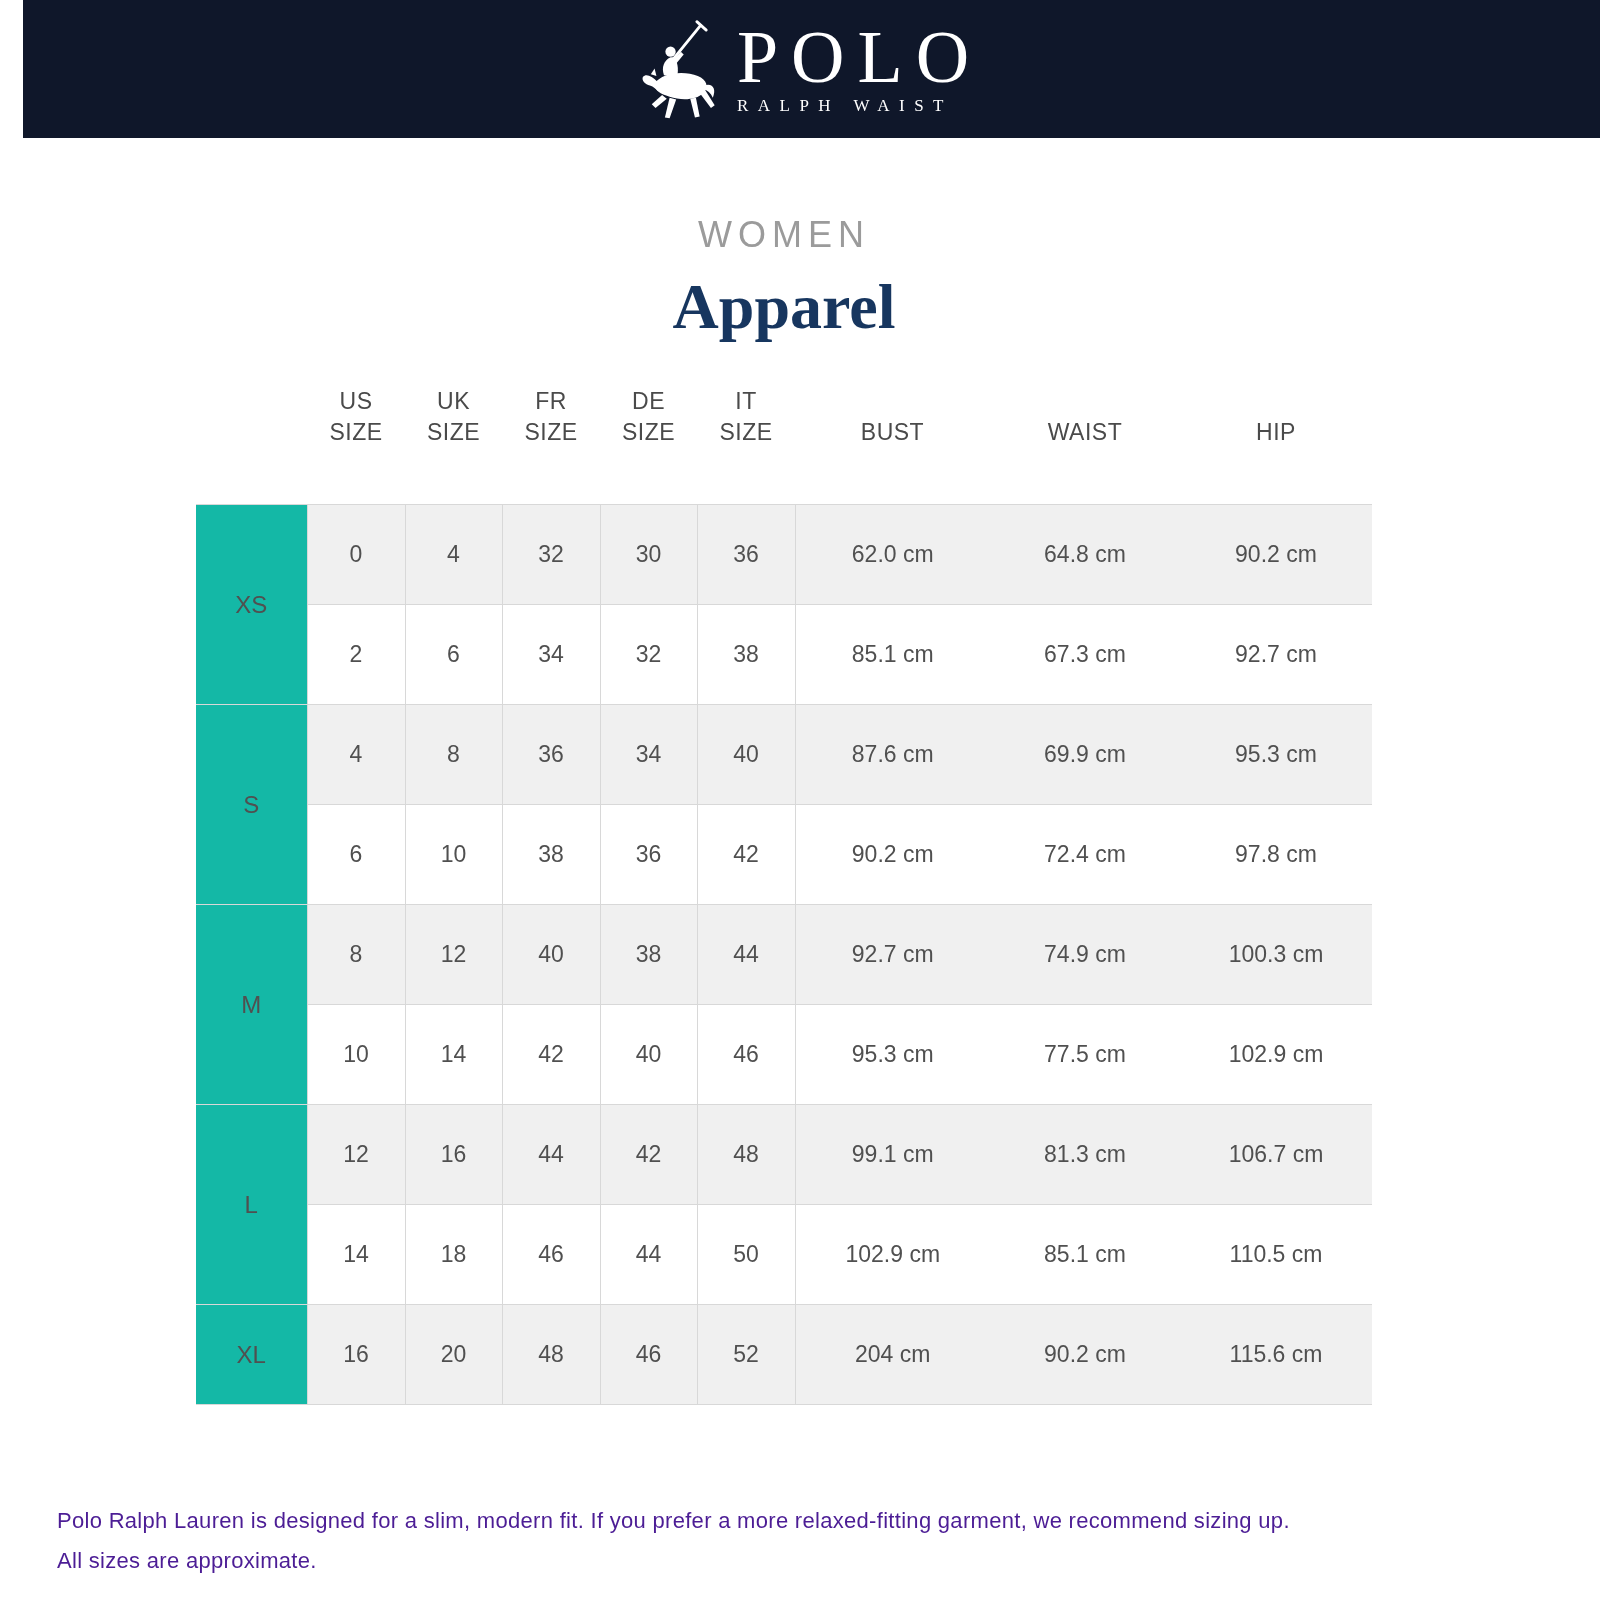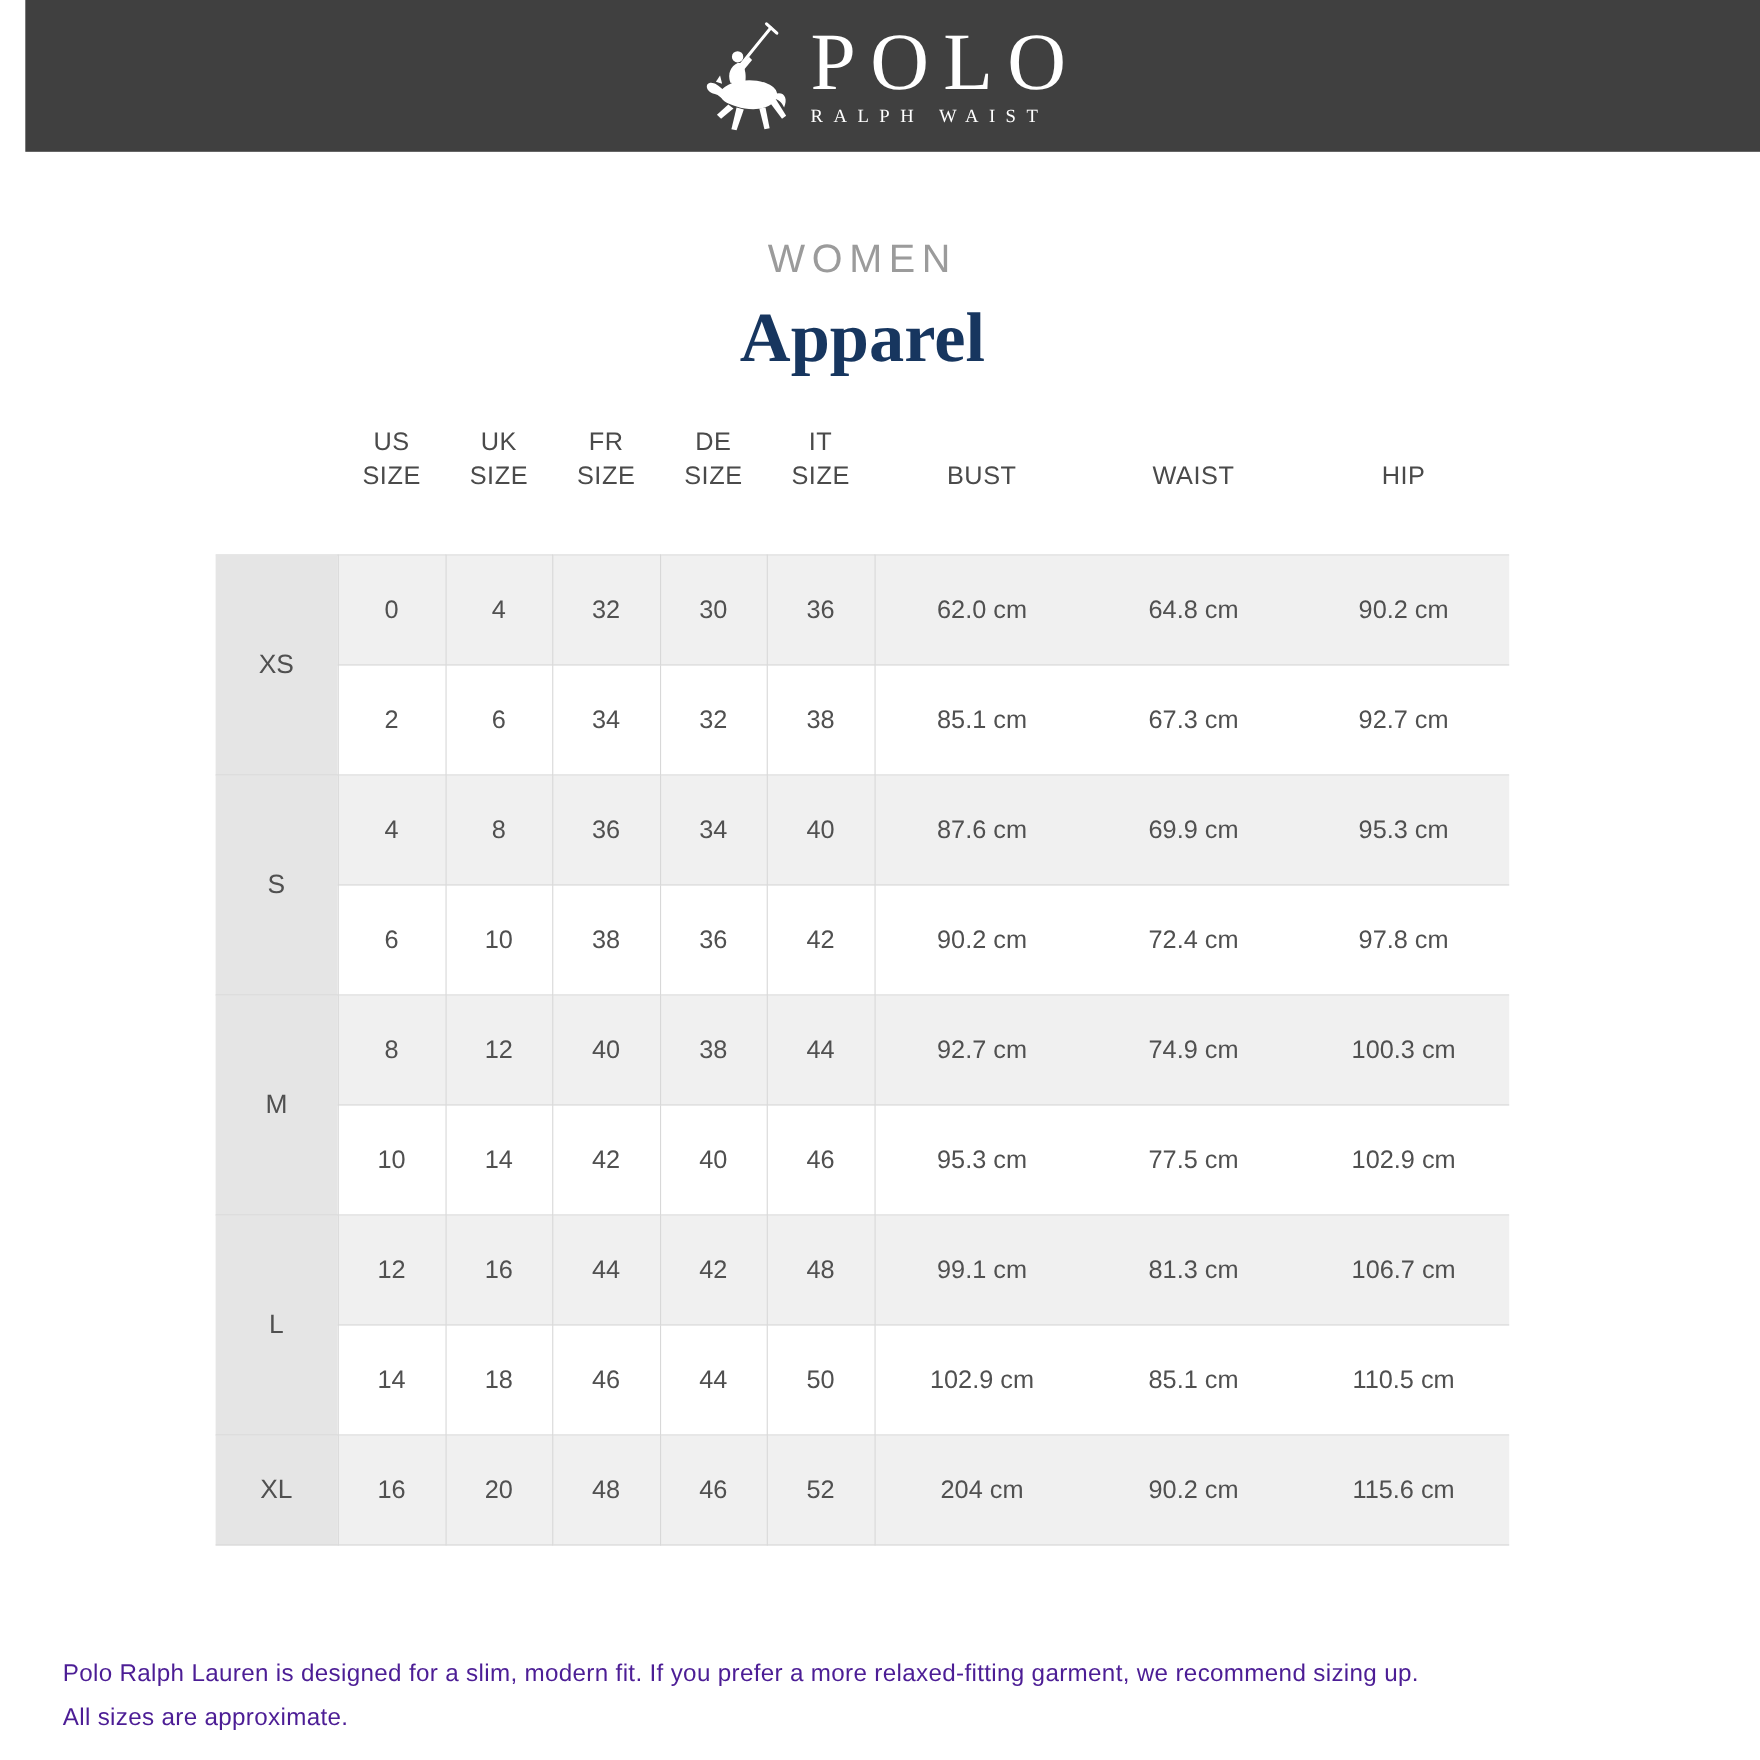--- a/index.html
+++ b/index.html
@@ -2,21 +2,21 @@
 <html><head>
 <meta charset="utf-8">
 <style>
   * { margin: 0; padding: 0; box-sizing: border-box; }
   html, body { width: 1600px; height: 1600px; background: #ffffff; overflow: hidden; }
   body { font-family: "Liberation Sans", sans-serif; }
 
   
   .banner {
     height: 138px;
-    background: #404040;
+    background: #0f172a;
     display: flex;
     align-items: center;
     justify-content: center;
     gap: 20px;
     margin-left: 23px;
   }
   .pony { height: 108px; width: 76px; margin-top: 2px; }
   .wordmark { color: #ffffff; text-align: left; }
   .wordmark .polo {
     font-family: "Liberation Serif", "DejaVu Serif", serif;
@@ -74,21 +74,21 @@
     text-align: center;
     vertical-align: middle;
     font-size: 23px;
     color: #505050;
     border-bottom: 1px solid #d8d8d8;
     background: #ffffff;
   }
   .size-chart tbody tr:first-child td { border-top: 1px solid #d8d8d8; }
   .size-chart td.vline { border-right: 1px solid #d8d8d8; }
   .size-chart td.gray { background: #f0f0f0; }
-  .size-chart td.group-label { font-size: 24px; background: #e5e5e5; }
+  .size-chart td.group-label { font-size: 24px; background: #14b8a6; }
 
   
   .footnote {
     margin: 96px 0 0 57px;
     font-size: 22px;
     line-height: 40px;
     color: #4c1d95;
     letter-spacing: 0.3px;
   }
 </style>

